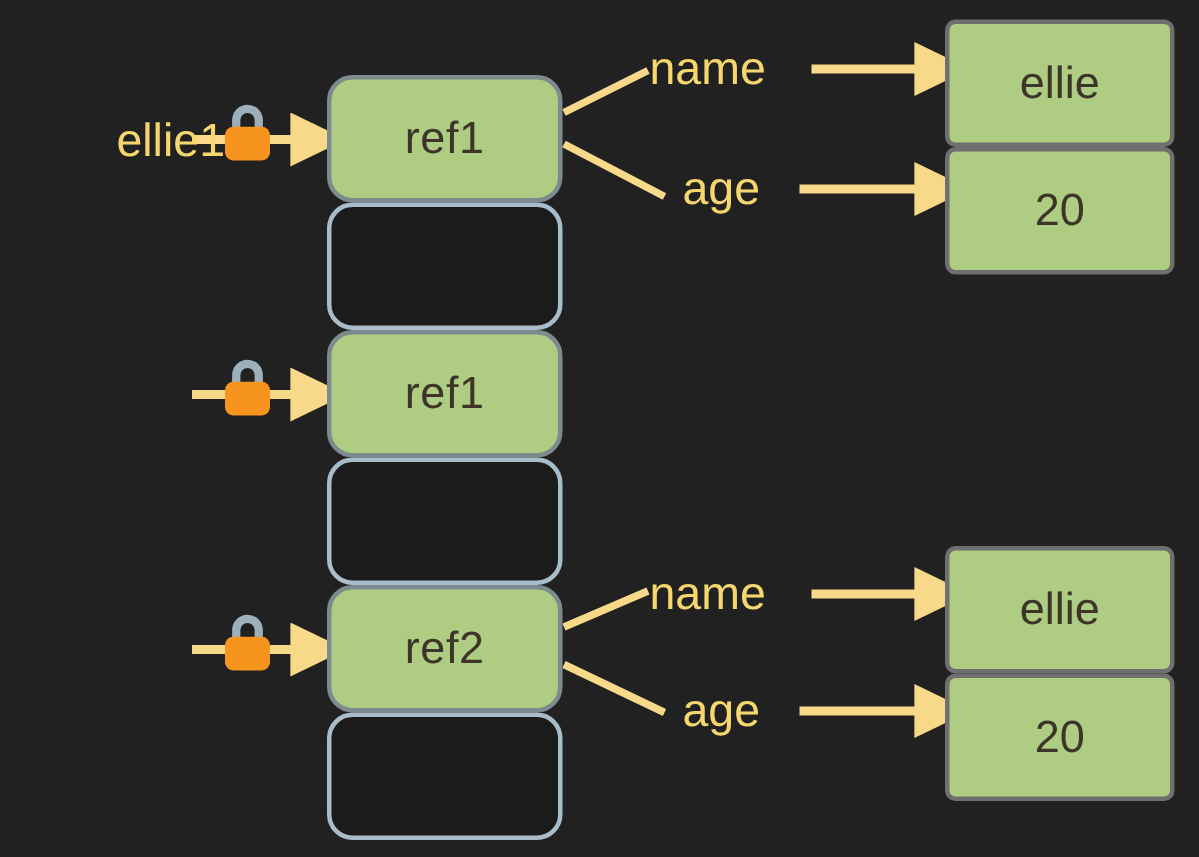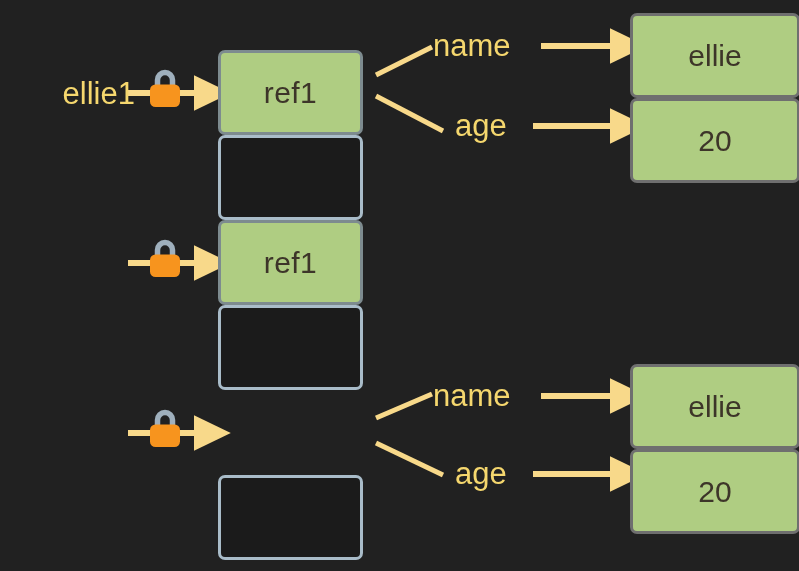--- a/index.html
+++ b/index.html
@@ -8,62 +8,62 @@
     background:#212121;
     font-family:"Liberation Sans","DejaVu Sans",sans-serif;
     overflow:hidden;
   }
   #stage{position:relative;width:799px;height:571px;}
   .svg-layer{position:absolute;left:0;top:0;width:799px;height:571px;pointer-events:none;}
 
   
   .cell{
     position:absolute;
-    left:218px;width:145px;height:85px;
+    left:218px;width:157px;height:85px;
     box-sizing:border-box;
     border:3px solid #a9bcc9;
-    border-radius:7px;
+    border-radius:17px;
     display:flex;align-items:center;justify-content:center;
   }
   .cell.filled{
     background:#afcd82;
     border-color:#7d8b8f;
   }
   .cell.empty{background:#1b1b1b;}
   .cell-label{
     font-size:30px;
     color:#3d3529;
     letter-spacing:.4px;
     font-family:"Liberation Sans","DejaVu Sans",sans-serif;
   }
 
   
   .obj-cell{
     position:absolute;
-    left:630px;width:170px;height:85px;
+    left:630px;width:153px;height:85px;
     box-sizing:border-box;
     background:#afcd82;
     border:3px solid #6f6f6f;
     border-radius:7px;
     display:flex;align-items:center;justify-content:center;
   }
   .obj-label{
     font-size:30px;
     color:#3d3529;
   }
 
   
   .var-label{
     position:absolute;
     color:#f5d76e;
     font-size:31px;
     white-space:nowrap;
     text-align:right;
     width:110px;
-    left:25px;
+    left:40px;
   }
 
   
   .field-label{
     position:absolute;
     color:#f5d76e;
     font-size:31px;
     white-space:nowrap;
     text-align:center;
   }
@@ -146,20 +146,23 @@
   </div>
   <div class="cell empty" style="top:135px">
     <span class="cell-label"></span>
   </div>
   <div class="cell filled" style="top:220px">
     <span class="cell-label">ref1</span>
   </div>
   <div class="cell empty" style="top:305px">
     <span class="cell-label"></span>
   </div>
+  <div class="cell filled" style="top:390px">
+    <span class="cell-label">ref2</span>
+  </div>
   <div class="cell empty" style="top:475px">
     <span class="cell-label"></span>
   </div>
 
   <div class="field-label" style="left:433px;top:28px">name</div>
   <div class="field-label" style="left:455px;top:108px">age</div>
   <div class="field-label" style="left:433px;top:378px">name</div>
   <div class="field-label" style="left:455px;top:456px">age</div>
 
   <div class="obj-cell" style="top:13px">

